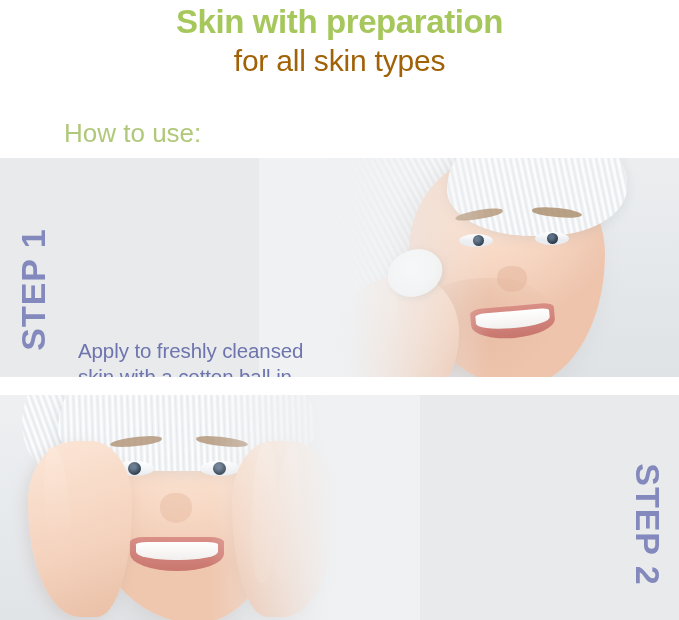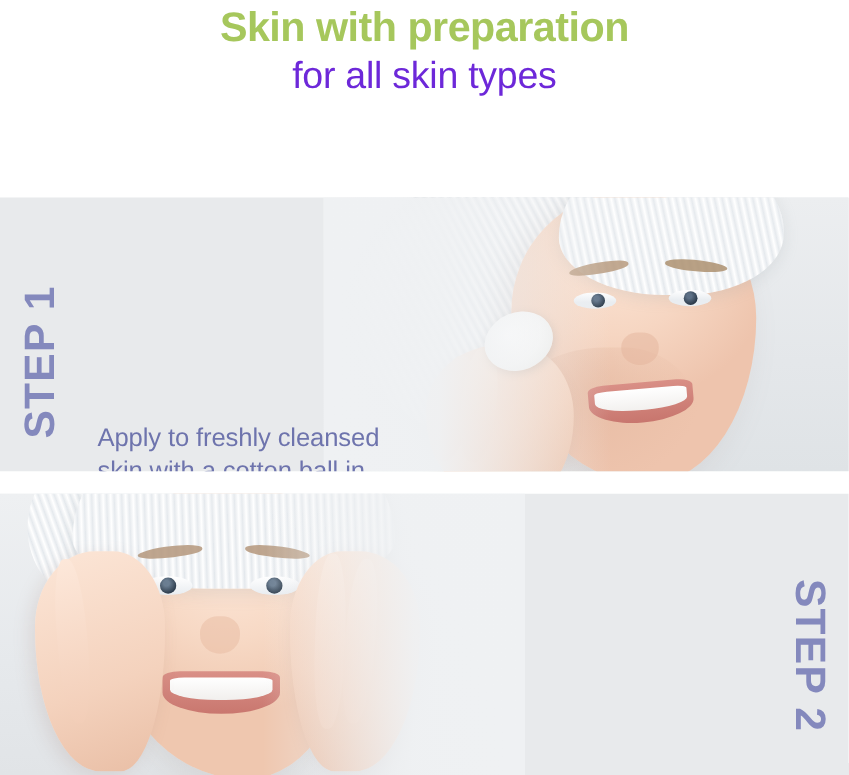--- a/index.html
+++ b/index.html
@@ -13,21 +13,21 @@
 
   
   .header { position:absolute; left:0; top:0; width:679px; height:158px; background:#fff; }
   .title-main {
     position:absolute; left:0; top:3px; width:679px; text-align:center;
     font-size:33px; font-weight:bold; color:#a6c75c; letter-spacing:-0.4px;
     white-space:nowrap;
   }
   .title-sub {
     position:absolute; left:0; top:44px; width:679px; text-align:center;
-    font-size:30px; font-weight:normal; color:#6d28d9; letter-spacing:-0.2px;
+    font-size:30px; font-weight:normal; color:#a16207; letter-spacing:-0.2px;
     white-space:nowrap;
   }
   .howto {
     position:absolute; left:64px; top:118px;
     font-size:26px; font-weight:normal; color:#b0c87a; letter-spacing:0px;
     white-space:nowrap;
   }
 
   
   .panel { position:absolute; left:0; width:679px; overflow:hidden; }
@@ -211,20 +211,21 @@
   .body-1 { left:78px; top:180px; width:230px; }
 </style>
 </head>
 <body>
 
 <div id="page">
 
   <div class="header">
     <div class="title-main">Skin with preparation</div>
     <div class="title-sub">for all skin types</div>
+    <div class="howto">How to use:</div>
   </div>
 
   <div class="panel panel-1">
 
     <div class="photo photo-1">
       <div class="p1-bg"></div>
       <div class="p1-towel"></div>
       <div class="p1-face"></div>
       <div class="p1-face-shadow"></div>
       <div class="p1-towel-top"></div>

